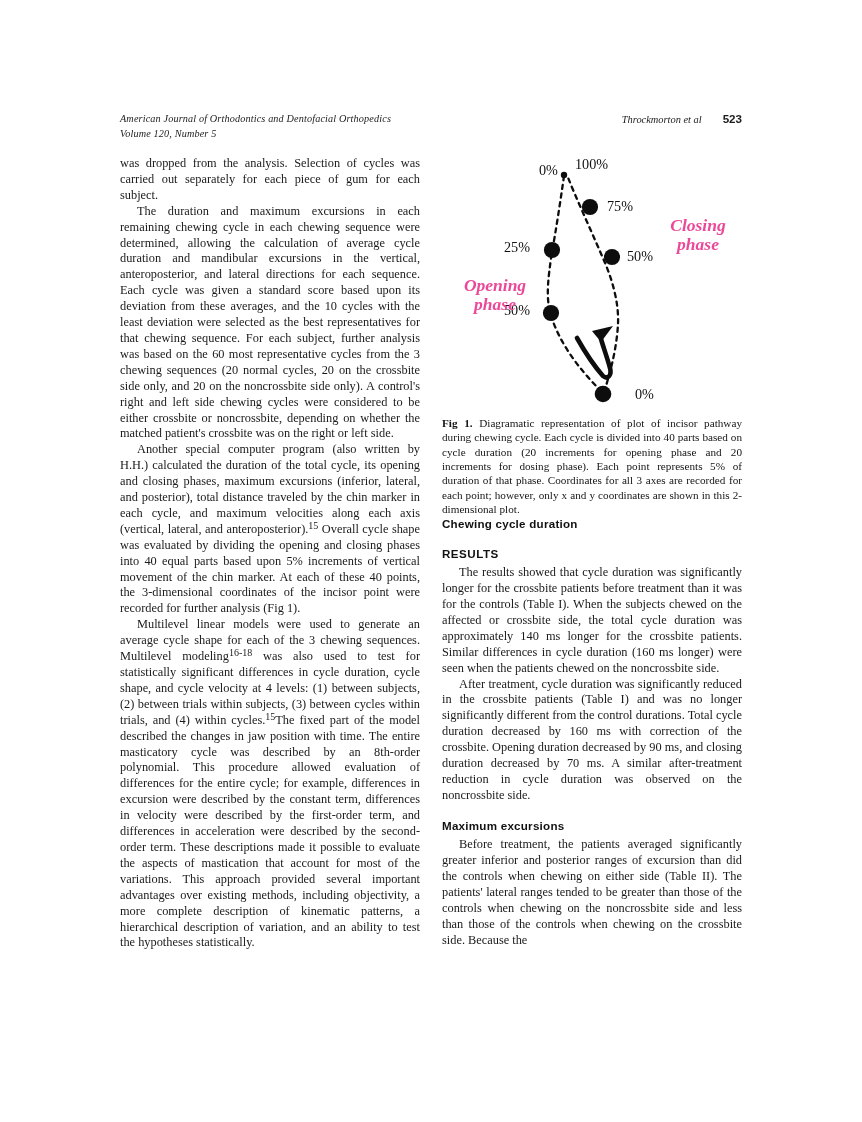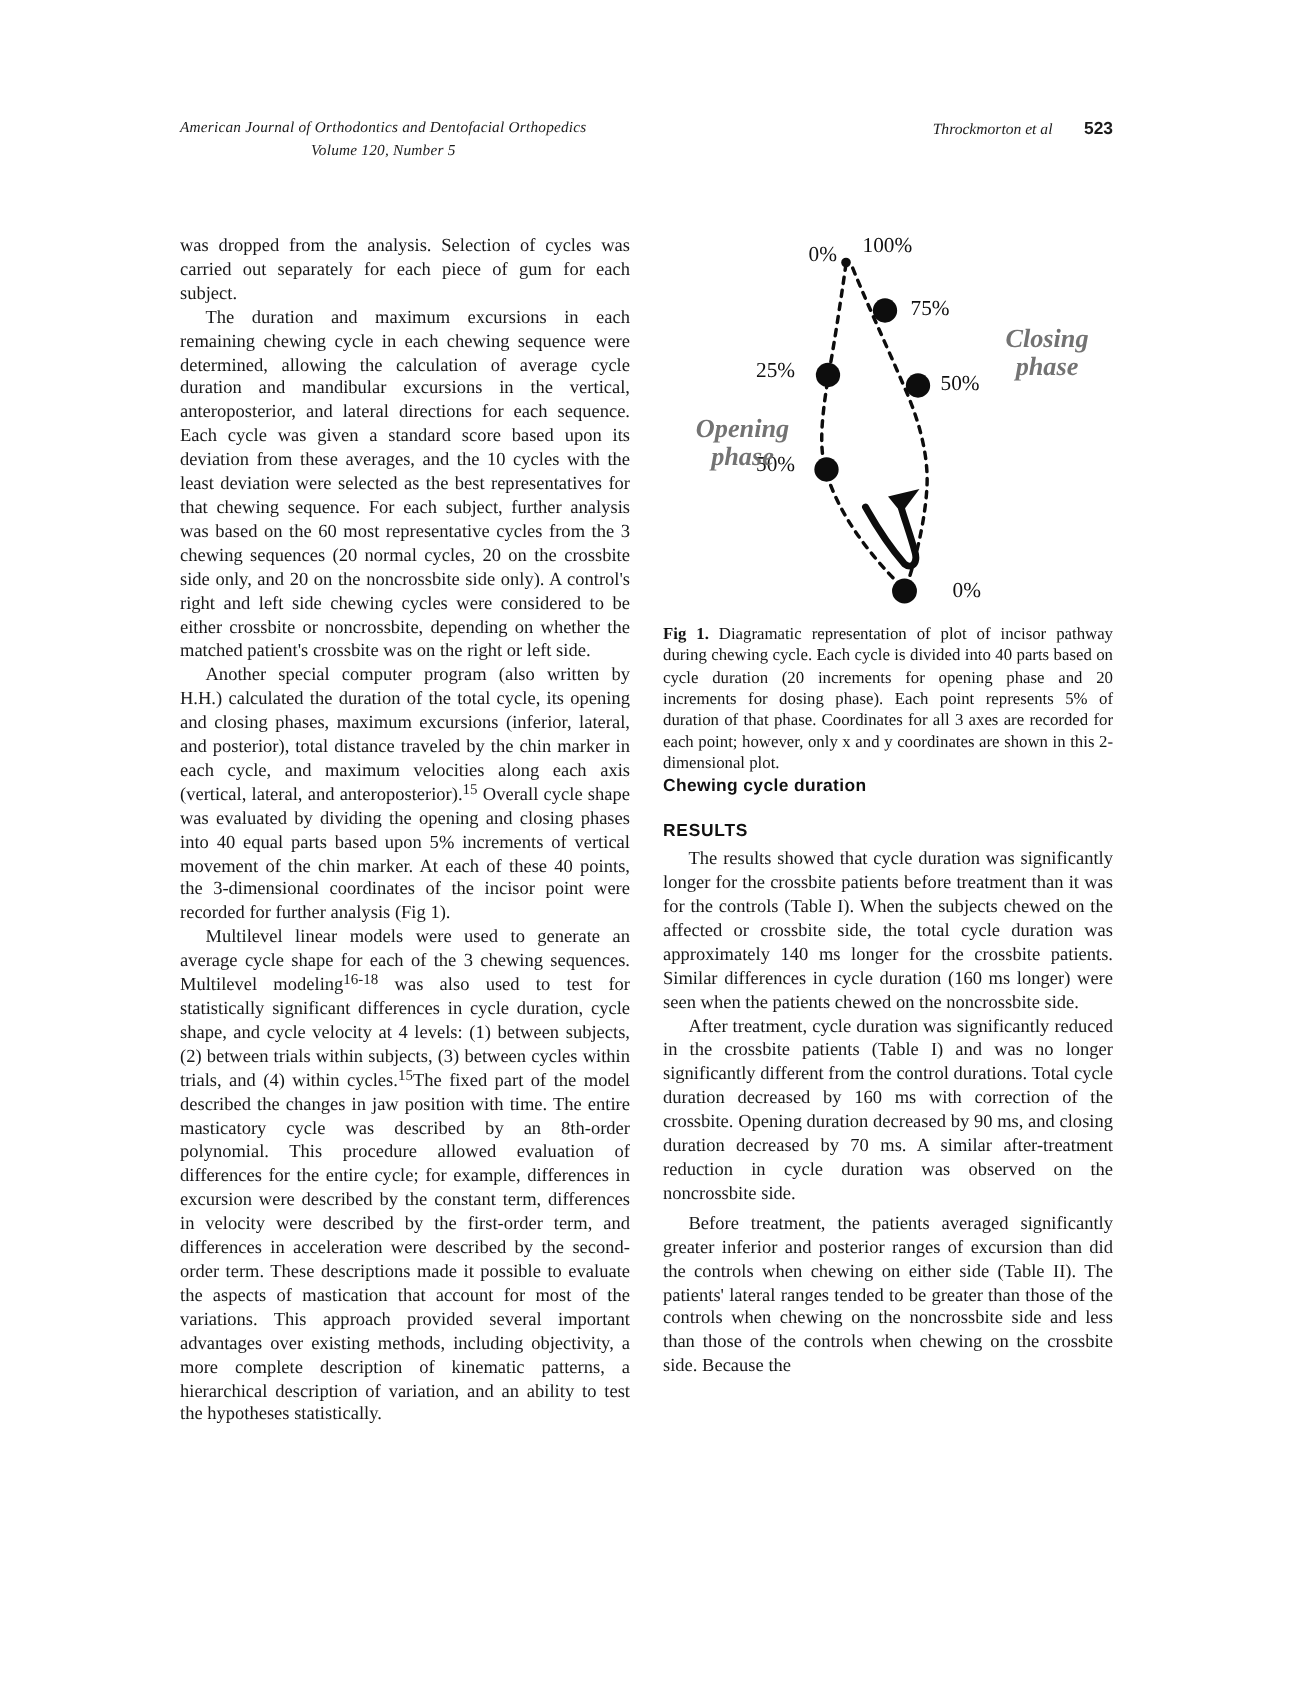--- a/index.html
+++ b/index.html
@@ -14,24 +14,23 @@
     background: #ffffff;
     overflow: hidden;
     font-family: "Liberation Serif", serif;
     color: #1a1a1a;
   }
 
   
   .running-head {
     position: absolute;
     left: 120px;
-    top: 79px;
+    top: 112px;
     width: 622px;
     height: 30px;
-    text-align: center;
   }
   .rh-left {
     position: absolute;
     left: 0;
     top: 0;
     font-family: "Liberation Serif", serif;
     font-style: italic;
     font-size: 10.2px;
     line-height: 14.5px;
     letter-spacing: 0.15px;
@@ -121,21 +120,21 @@
   .gap-before { margin-top: 14px; }
 
   
   .phase-label {
     font-family: "Liberation Serif", serif;
     font-weight: bold;
     font-style: italic;
     font-size: 17.5px;
     line-height: 19px;
     text-align: center;
-    color: #737373;
+    color: #ec4899;
     position: absolute;
   }
   .pct-label {
     font-family: "Liberation Serif", serif;
     font-size: 14.2px;
     color: #101010;
     position: absolute;
     white-space: nowrap;
   }
 </style>
@@ -206,18 +205,19 @@
     </div>
 
     <p class="fig-caption"><span class="fig-label">Fig 1.</span><span> Diagramatic representation of plot of incisor pathway during chewing cycle. Each cycle is divided into 40 parts based on cycle duration (20 increments for opening phase and 20 increments for dosing phase). Each point represents 5% of duration of that phase. Coordinates for all 3 axes are recorded for each point; however, only x and y coordinates are shown in this 2-dimensional plot.</span></p>
 
     <div class="sec-head">Chewing cycle duration</div>
     <div class="sec-head upper gap-before">RESULTS</div>
 
     <p class="body-par indent" style="margin-top:4px;">The results showed that cycle duration was significantly longer for the crossbite patients before treatment than it was for the controls (Table I). When the subjects chewed on the affected or crossbite side, the total cycle duration was approximately 140 ms longer for the crossbite patients. Similar differences in cycle duration (160 ms longer) were seen when the patients chewed on the noncrossbite side.</p>
     <p class="body-par indent">After treatment, cycle duration was significantly reduced in the crossbite patients (Table I) and was no longer significantly different from the control durations. Total cycle duration decreased by 160 ms with correction of the crossbite. Opening duration decreased by 90 ms, and closing duration decreased by 70 ms. A similar after-treatment reduction in cycle duration was observed on the noncrossbite side.</p>
 
+    <div class="sec-head gap-before">Maximum excursions</div>
 
     <p class="body-par indent" style="margin-top:4px;">Before treatment, the patients averaged significantly greater inferior and posterior ranges of excursion than did the controls when chewing on either side (Table II). The patients' lateral ranges tended to be greater than those of the controls when chewing on the noncrossbite side and less than those of the controls when chewing on the crossbite side. Because the</p>
 
   </div>
 
 </div>
 
 </body></html>

